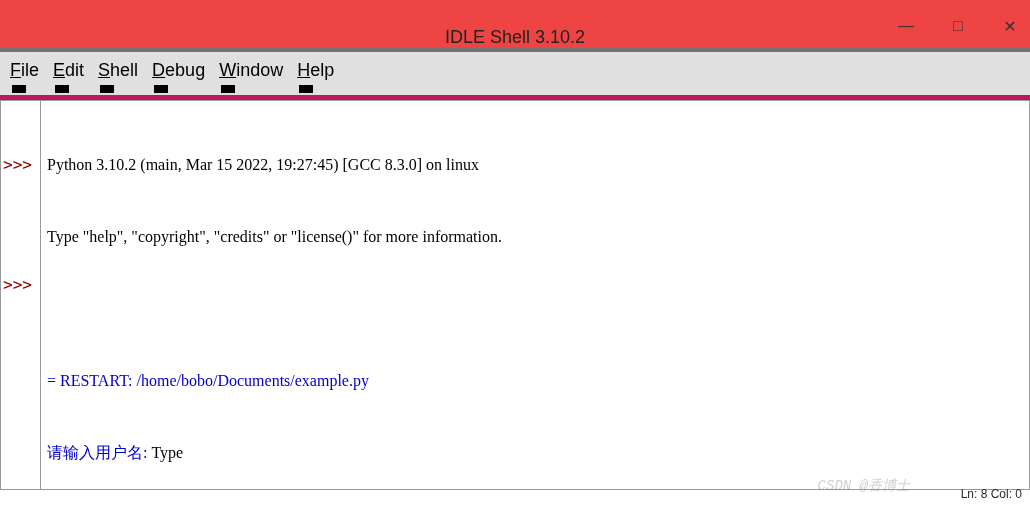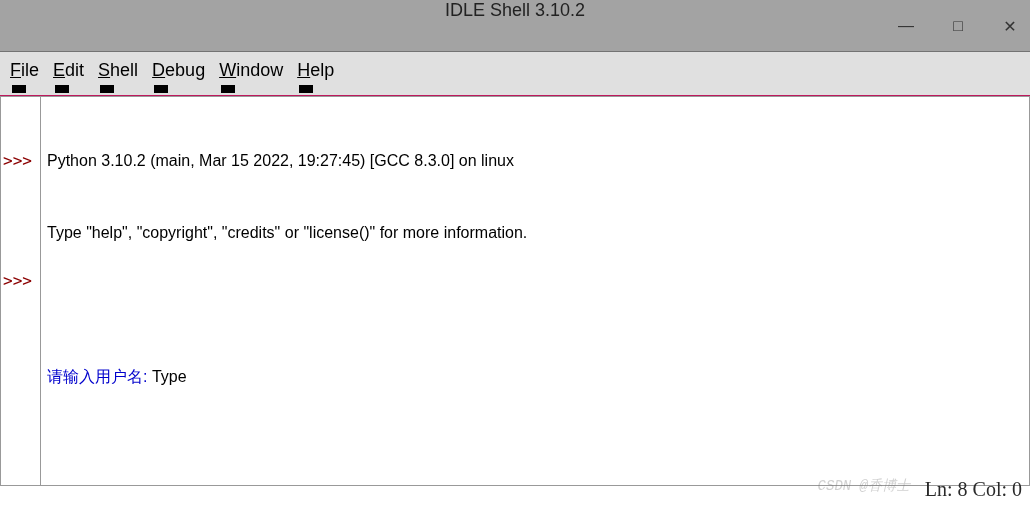--- a/index.html
+++ b/index.html
@@ -7,25 +7,25 @@
     font-family: sans-serif;
     background: #fff;
     width: 1030px;
     height: 505px;
     overflow: hidden;
     position: relative;
   }
   .titlebar {
     height: 52px;
     display: flex;
-    align-items: flex-start;
+    align-items: flex-end;
     justify-content: center;
     position: relative;
-    background: #a3a3a3;
-    border-bottom: 1px solid #737373;
+    background: #ef4444;
+    border-bottom: 4px solid #737373;
   }
   .title-text {
     font-size: 18px;
     color: #222;
   }
   .window-controls {
     position: absolute;
     right: 8px;
     top: 0;
     height: 52px;
@@ -42,21 +42,21 @@
     font-size: 16px;
     color: #333;
   }
   .menubar {
     background: #e0e0e0;
     padding: 4px 6px 10px 6px;
     font-size: 18px;
     color: #000;
     display: flex;
     gap: 0;
-    border-bottom: 1px solid #be185d;
+    border-bottom: 5px solid #be185d;
   }
   .menu-item {
     padding: 4px 10px 4px 4px;
     position: relative;
   }
   .menu-item .underline {
     text-decoration: underline;
   }
   .menu-marker {
     position: absolute;
@@ -81,40 +81,39 @@
     line-height: 24px;
     color: #8b0000;
     padding-top: 4px;
   }
   .gutter-line {
     height: 24px;
     padding-left: 2px;
   }
   .content {
     flex: 1;
-    font-family: Liberation Sans, sans-serif;
+    font-family: Liberation Serif, serif;
     font-size: 16px;
     line-height: 24px;
     padding: 4px 6px;
     white-space: pre;
     color: #000;
     position: relative;
   }
   .content-line {
     height: 24px;
   }
   .blue { color: #0000cc; }
   .black { color: #000; }
   .statusbar {
     position: absolute;
     bottom: 4px;
     right: 8px;
-    font-size: 20px;
+    font-size: 12px;
     color: #2a2a2a;
-    font-family: Liberation Serif, serif;
   }
   .watermark {
     position: absolute;
     bottom: 10px;
     right: 120px;
     font-size: 14px;
     color: rgba(120,120,120,0.35);
     font-style: italic;
     font-family: Liberation Mono, monospace;
   }
@@ -148,20 +147,21 @@
     <div class="gutter-line"></div>
     <div class="gutter-line"></div>
     <div class="gutter-line"></div>
     <div class="gutter-line"></div>
     <div class="gutter-line">&gt;&gt;&gt;</div>
   </div>
   <div class="content">
     <div class="content-line">Python 3.10.2 (main, Mar 15 2022, 19:27:45) [GCC 8.3.0] on linux</div>
     <div class="content-line">Type "help", "copyright", "credits" or "license()" for more information.</div>
     <div class="content-line"></div>
+    <div class="content-line blue">= RESTART: /home/bobo/Documents/example.py</div>
     <div class="content-line"><span class="blue">请输入用户名: </span><span class="black">Type</span></div>
     
     
     
   </div>
 </div>
 
 <div class="watermark">CSDN @香博士</div>
 <div class="statusbar">Ln: 8 Col: 0</div>
 

